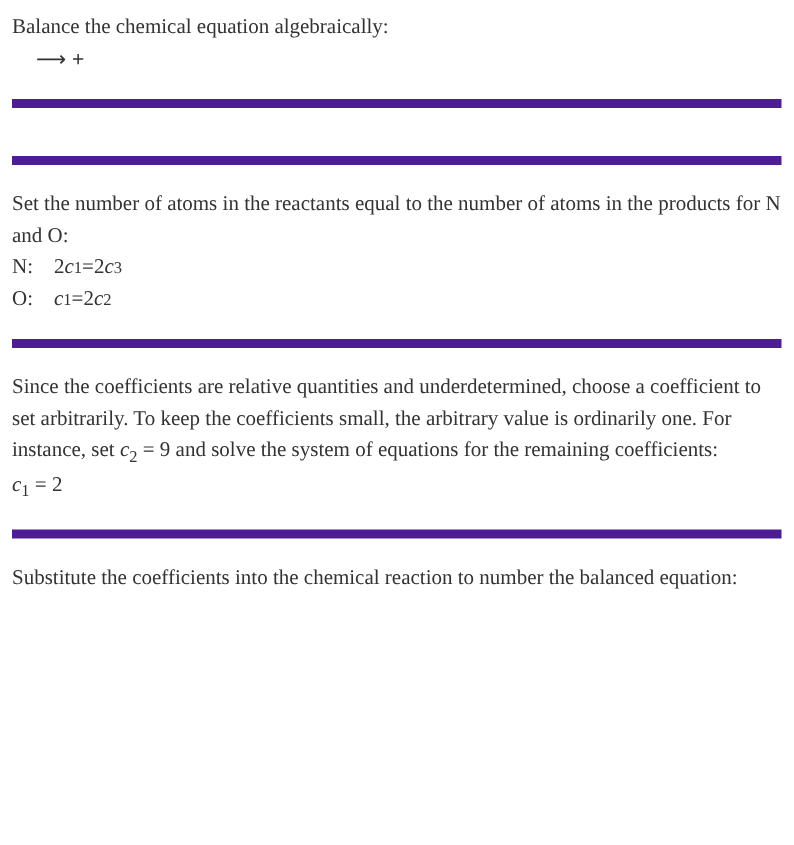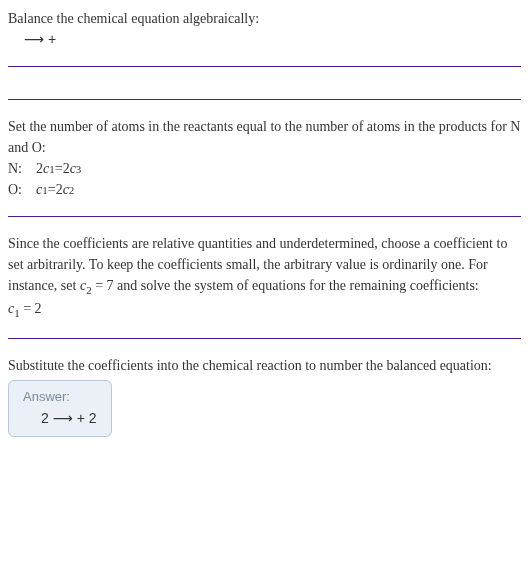--- a/index.html
+++ b/index.html
@@ -9,21 +9,21 @@
     }
     body {
       font-family: Georgia, 'Times New Roman', serif;
       font-size: 14px;
       color: #333;
       background: #fff;
       width: 529px;
       padding: 8px;
     }
     .section {
-      border-bottom: 1px solid #4c1d95;
+      border-bottom: 6px solid #4c1d95;
       padding-bottom: 16px;
       margin-bottom: 16px;
     }
     .section:last-of-type {
       border-bottom: none;
     }
     .line {
       line-height: 1.5;
     }
     .indent {
@@ -100,26 +100,22 @@
       <span class="subn">1</span>
       <span> = </span>
       <span>2 </span>
       <span class="ital">c</span>
       <span class="subn">2</span>
   </div>
 </div>
 
 <div class="section">
   <div class="line">
-    <span>Since the coefficients are relative quantities and underdetermined, choose a coefficient to set arbitrarily. To keep the coefficients small, the arbitrary value is ordinarily one. For instance, set </span><span class="ital">c</span><span class="subn">2</span><span> = 7 and solve the system of equations for the remaining coefficients:</span>
+    <span>Since the coefficients are relative quantities and underdetermined, choose a coefficient to set arbitrarily. To keep the coefficients small, the arbitrary value is ordinarily one. For instance, set </span><span class="ital">c</span><span class="subn">2</span><span> = 9 and solve the system of equations for the remaining coefficients:</span>
   </div>
   <div class="line">
     <span class="ital">c</span><span class="subn">1</span><span> = 2</span>
   </div>
 </div>
 
 <div>
   <div class="line">Substitute the coefficients into the chemical reaction to number the balanced equation:</div>
-  <div class="answer-box">
-    <div class="answer-label">Answer:</div>
-    <div class="answer-content arrow">2  ⟶  + 2 </div>
-  </div>
 </div>
 
 </body></html>

